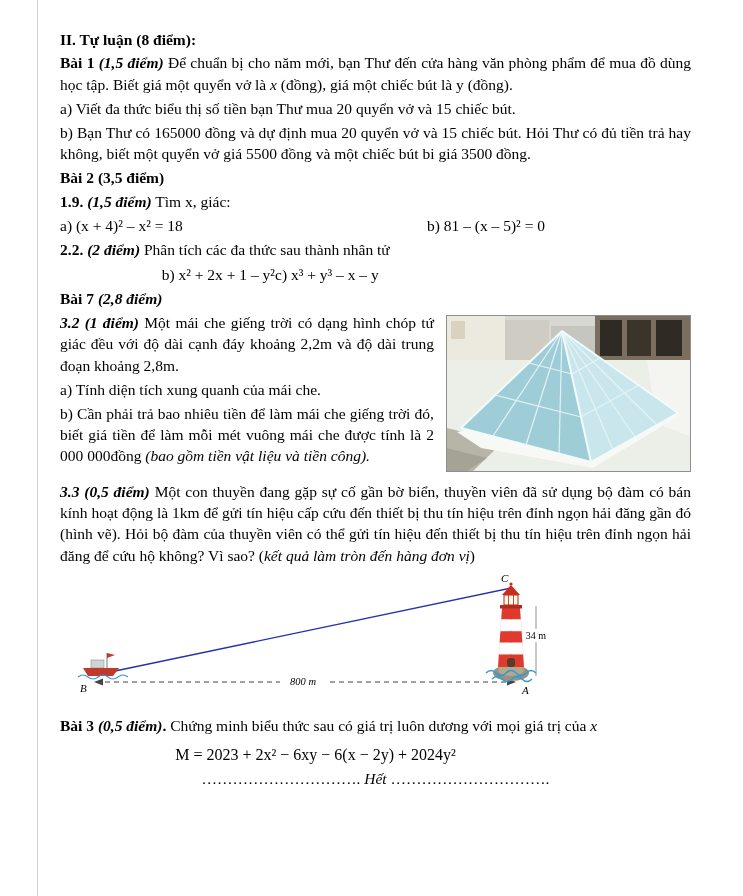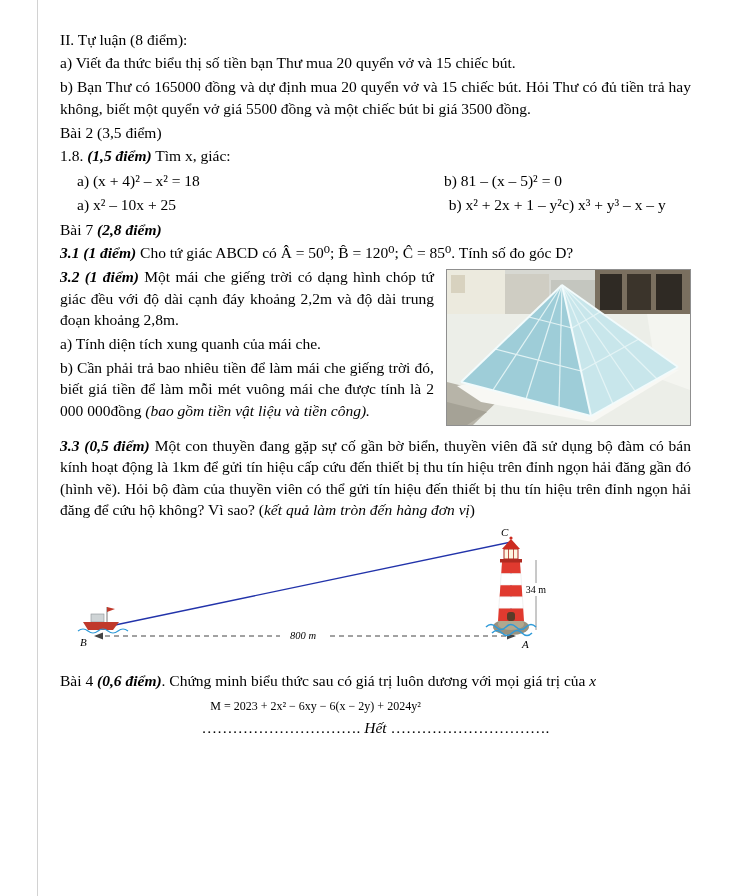--- a/index.html
+++ b/index.html
@@ -7,74 +7,76 @@
     position:relative;
     width:743px;height:896px;
     background:#ffffff;color:#000;
     font-family:"Liberation Serif","DejaVu Serif",serif;
     font-size:15.5px;line-height:1.38;
     padding:26px 52px 16px 60px;
     box-sizing:border-box;overflow:hidden;
   }
   p{margin:2.5px 0;}
   .just{text-align:justify;}
-  .b{font-weight:normal;}
+  .b{font-weight:bold;}
   .i{font-style:italic;}
   .bi{font-weight:bold;font-style:italic;}
-  .eq-row{display:flex;margin:3px 17px;}
+  .eq-row{display:flex;margin:3px 0;}
   .eq-row .c1{width:270px;}
   .eq-row .c2{width:215px;text-align:right;}
   .eq-row .c3{flex:1;}
   .skylight{
     float:right;width:243px;height:155px;
     margin:3px 0 6px 12px;padding:0;
     border:1px solid #8f8f8f;box-sizing:content-box;
   }
   .skylight svg{display:block;}
   .clear{clear:both;}
   .figure-wrap{margin:8px 0 4px 14px;}
-  .formula{text-align:center;padding-right:120px;margin:7px 0 2px;font-size:12px;}
+  .formula{text-align:center;padding-right:120px;margin:7px 0 2px;font-size:16px;}
   .footer{text-align:center;}
   .edge-line{position:absolute;left:37px;top:0;width:1px;height:100%;background:#d2d2d2;}
   svg text{font-family:"Liberation Serif","DejaVu Serif",serif;}
 </style>
 </head>
 <body>
 
 <div class="page">
   <div class="edge-line"></div>
 
   <p>
     <span class="b">II. Tự luận (8 điểm):</span>
   </p>
 
+  <p class="just">
+    <span class="b">Bài 1 </span><span class="bi">(1,5 điểm)</span><span> Để chuẩn bị cho năm mới, bạn Thư đến cửa hàng văn phòng phẩm để mua đồ dùng học tập. Biết giá một quyển vở là </span><span class="i">x</span><span> (đồng), giá một chiếc bút là y (đồng).</span>
+  </p>
   <p>a) Viết đa thức biểu thị số tiền bạn Thư mua 20 quyển vở và 15 chiếc bút.</p>
   <p class="just">b) Bạn Thư có 165000 đồng và dự định mua 20 quyển vở và 15 chiếc bút. Hỏi Thư có đủ tiền trả hay không, biết một quyển vở giá 5500 đồng và một chiếc bút bi giá 3500 đồng.</p>
 
   <p>
     <span class="b">Bài 2 (3,5 điểm)</span>
   </p>
   <p>
-    <span class="b">1.8. </span><span class="bi">(1,5 điểm)</span><span> Tìm x, giác:</span>
+    <span class="b">1.9. </span><span class="bi">(1,5 điểm)</span><span> Tìm x, giác:</span>
   </p>
   <div class="eq-row">
     <span class="c1">a) (x + 4)² – x² = 18</span>
     <span class="c2">b) 81 – (x – 5)² = 0</span>
   </div>
+  <p>
+    <span class="b">2.2. </span><span class="bi">(2 điểm)</span><span> Phân tích các đa thức sau thành nhân tử</span>
+  </p>
   <div class="eq-row">
-    <span class="c1">a) x² – 10x + 25</span>
     <span class="c2">b) x² + 2x + 1 – y²</span>
     <span class="c3">c) x³ + y³ – x – y</span>
   </div>
 
   <p>
     <span class="b">Bài 7 </span><span class="bi">(2,8 điểm)</span>
-  </p>
-  <p>
-    <span class="bi">3.1 (1 điểm)</span><span> Cho tứ giác ABCD có </span><span>Â = 50⁰; B̂ = 120⁰; Ĉ = 85⁰</span><span>. Tính số đo góc D?</span>
   </p>
 
   <div>
     <figure class="skylight">
       <svg width="243" height="155" viewBox="0 0 243 155">
         <rect width="243" height="155" fill="#e9eae5"></rect>
         <g>
           <rect x="0" y="0" width="243" height="50" fill="#d7d8d2"></rect>
           <rect x="0" y="0" width="58" height="46" fill="#eceade"></rect>
           <rect x="4" y="5" width="14" height="18" fill="#d8d2bf"></rect>
@@ -179,20 +181,20 @@
         <path d="M418,105 q5,-5 10,0 t10,0 t10,0 t10,0" stroke="#2e9ad8" fill="none" stroke-width="1.5"></path>
       </g>
 
       <text x="427" y="8" font-size="11" font-style="italic">C</text>
       <text x="6" y="118" font-size="11" font-style="italic">B</text>
       <text x="448" y="120" font-size="11" font-style="italic">A</text>
     </svg>
   </div>
 
   <p class="just">
-    <span class="b">Bài 4 </span><span class="bi">(0,6 điểm)</span><span class="b">. </span><span>Chứng minh biểu thức sau có giá trị luôn dương với mọi giá trị của </span><span class="i">x</span>
+    <span class="b">Bài 3 </span><span class="bi">(0,5 điểm)</span><span class="b">. </span><span>Chứng minh biểu thức sau có giá trị luôn dương với mọi giá trị của </span><span class="i">x</span>
   </p>
   <p class="formula">M = 2023 + 2x² − 6xy − 6(x − 2y) + 2024y²</p>
 
   <p class="footer">
     <span>………………………….</span><span class="i"> Hết </span><span>………………………….</span>
   </p>
 </div>
 
 </body></html>

